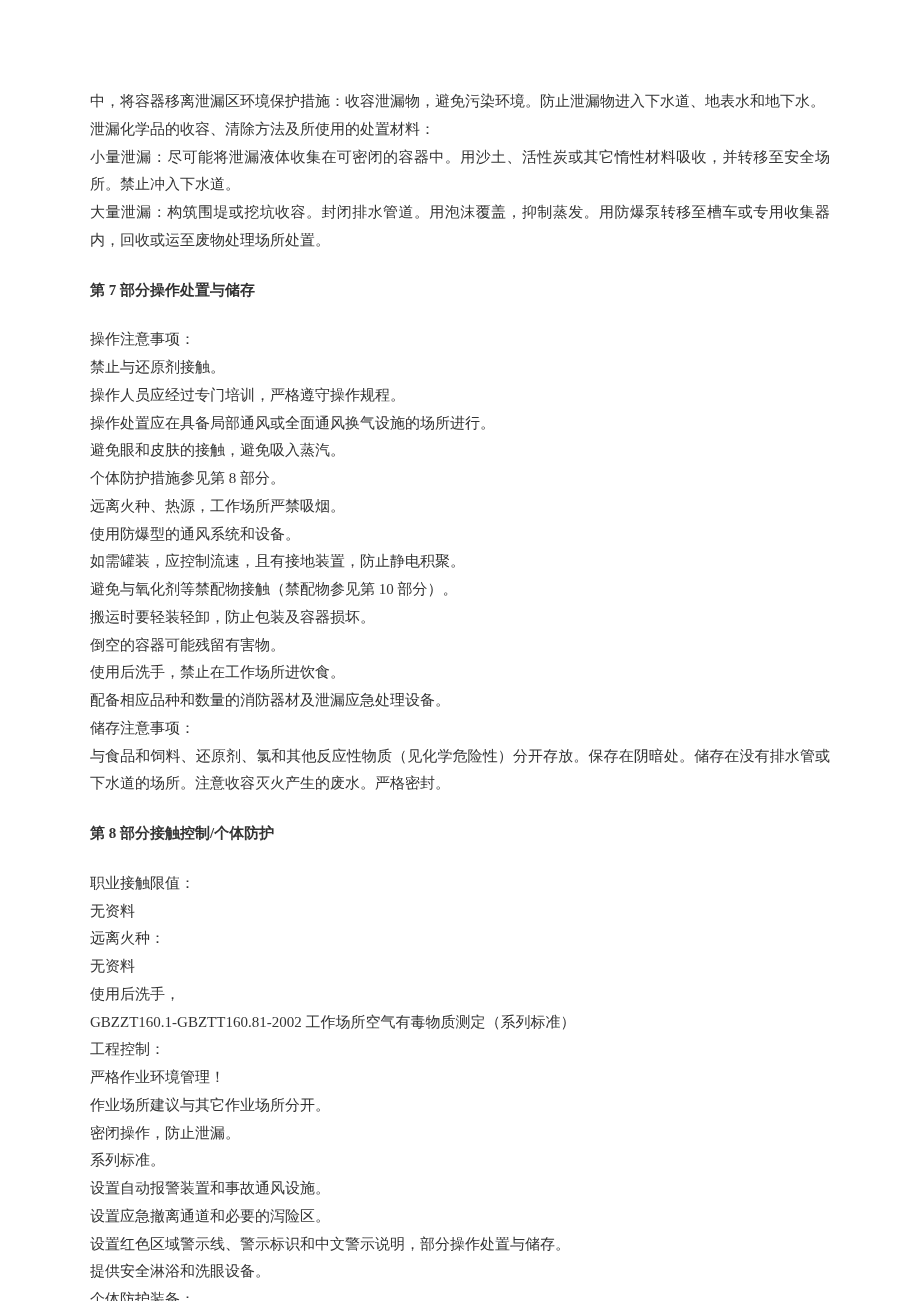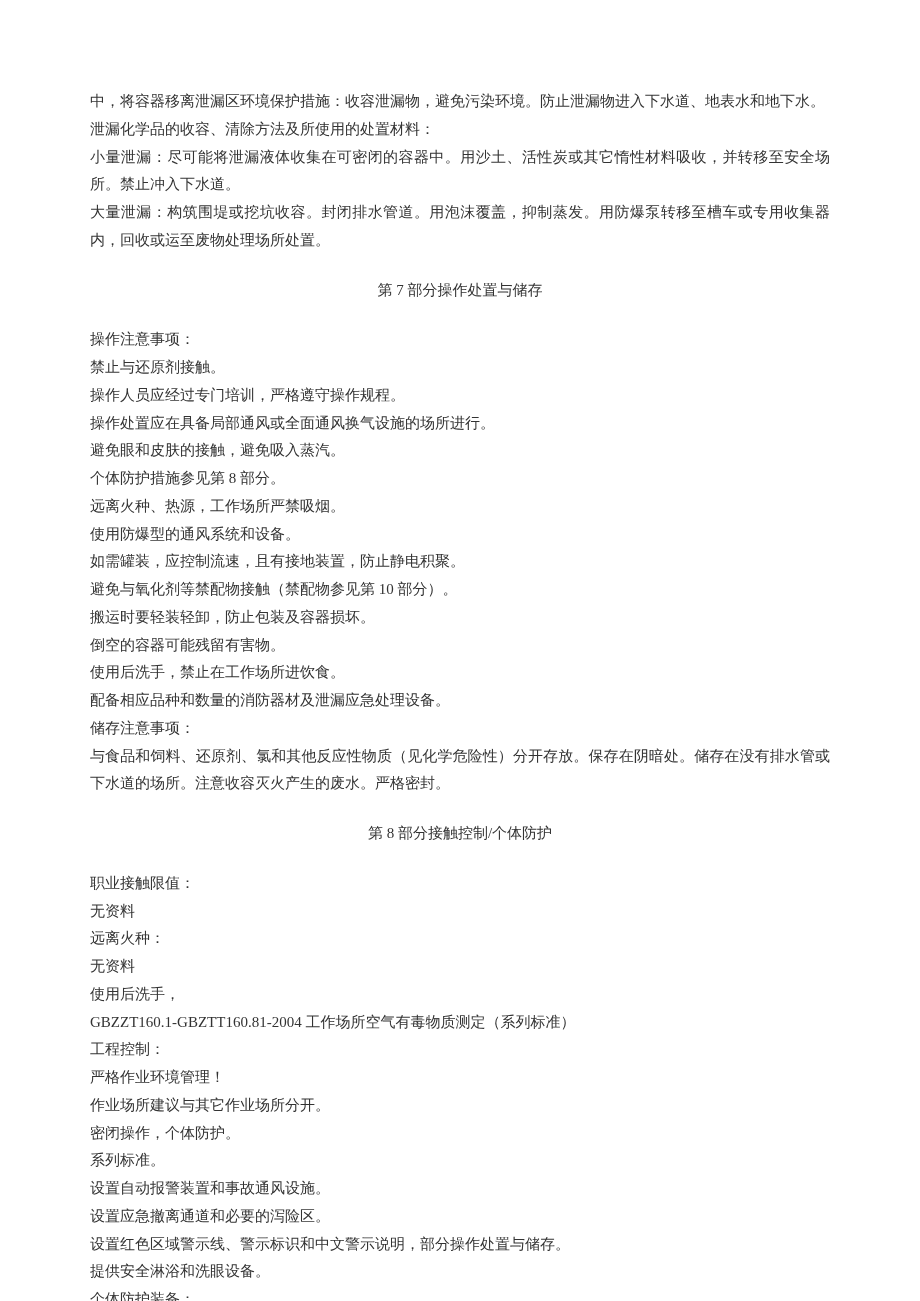--- a/index.html
+++ b/index.html
@@ -11,22 +11,22 @@
       margin: 0;
       padding: 88px 90px 60px 90px;
       width: 920px;
       box-sizing: border-box;
     }
     .para {
       margin: 0;
       text-align: justify;
     }
     .section-title {
-      text-align: center;
       margin: 22px 0;
+      font-weight: bold;
     }
   </style>
 </head>
 <body>
 
 <p class="para">中，将容器移离泄漏区环境保护措施：收容泄漏物，避免污染环境。防止泄漏物进入下水道、地表水和地下水。</p>
 <p class="para">泄漏化学品的收容、清除方法及所使用的处置材料：</p>
 <p class="para">小量泄漏：尽可能将泄漏液体收集在可密闭的容器中。用沙土、活性炭或其它惰性材料吸收，并转移至安全场所。禁止冲入下水道。</p>
 <p class="para">大量泄漏：构筑围堤或挖坑收容。封闭排水管道。用泡沫覆盖，抑制蒸发。用防爆泵转移至槽车或专用收集器内，回收或运至废物处理场所处置。</p>
 
@@ -49,23 +49,23 @@
 <p class="para">储存注意事项：</p>
 <p class="para">与食品和饲料、还原剂、氯和其他反应性物质（见化学危险性）分开存放。保存在阴暗处。储存在没有排水管或下水道的场所。注意收容灭火产生的废水。严格密封。</p>
 
 <p class="section-title">第 8 部分接触控制/个体防护</p>
 
 <p class="para">职业接触限值：</p>
 <p class="para">无资料</p>
 <p class="para">远离火种：</p>
 <p class="para">无资料</p>
 <p class="para">使用后洗手，</p>
-<p class="para">GBZZT160.1-GBZTT160.81-2004 工作场所空气有毒物质测定（系列标准）</p>
+<p class="para">GBZZT160.1-GBZTT160.81-2002 工作场所空气有毒物质测定（系列标准）</p>
 <p class="para">工程控制：</p>
 <p class="para">严格作业环境管理！</p>
 <p class="para">作业场所建议与其它作业场所分开。</p>
-<p class="para">密闭操作，个体防护。</p>
+<p class="para">密闭操作，防止泄漏。</p>
 <p class="para">系列标准。</p>
 <p class="para">设置自动报警装置和事故通风设施。</p>
 <p class="para">设置应急撤离通道和必要的泻险区。</p>
 <p class="para">设置红色区域警示线、警示标识和中文警示说明，部分操作处置与储存。</p>
 <p class="para">提供安全淋浴和洗眼设备。</p>
 <p class="para">个体防护装备：</p>
 
 </body></html>

